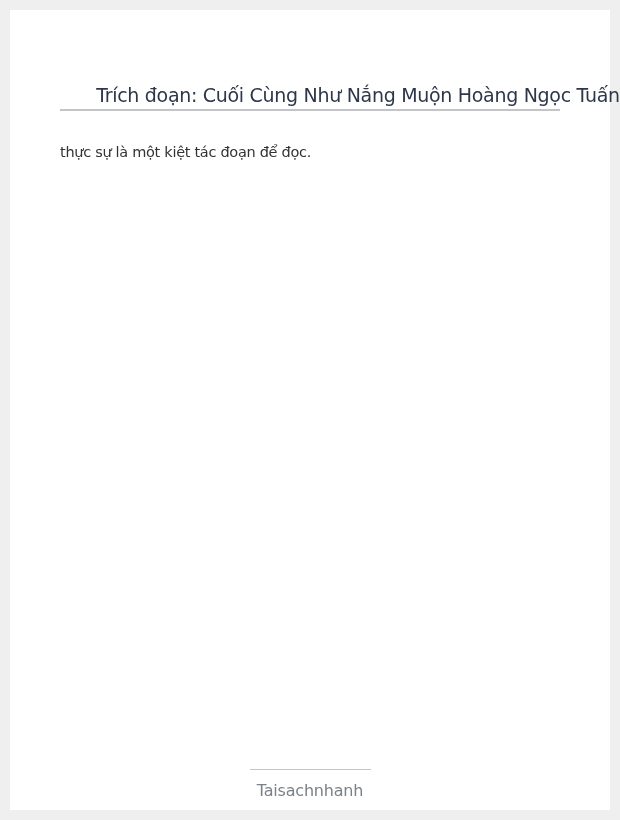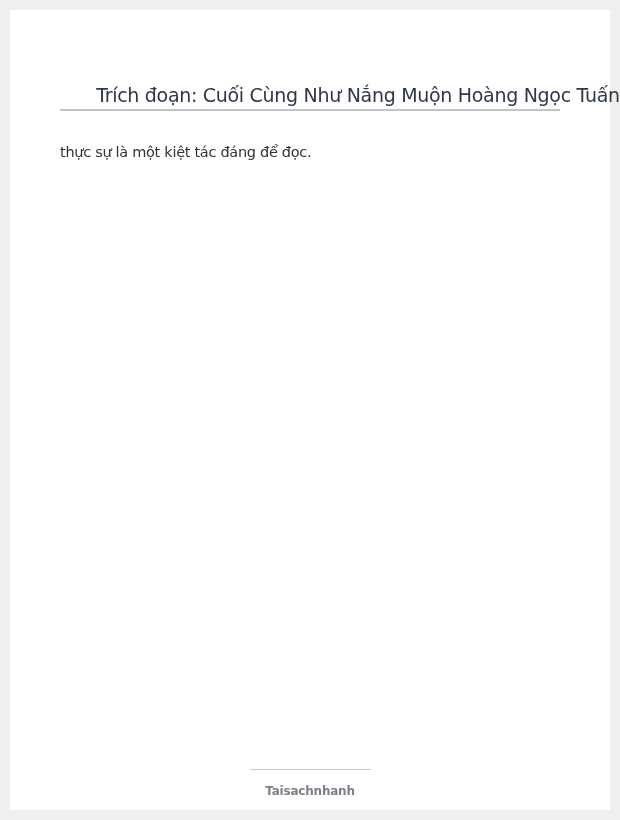--- a/index.html
+++ b/index.html
@@ -65,33 +65,32 @@
       height: 1px;
       background: #c6c6c6;
     }
     .footer-text {
       position: absolute;
       left: 0;
       top: 770px;
       width: 600px;
       text-align: center;
       font-family: "DejaVu Sans", sans-serif;
-      font-size: 12px;
+      font-size: 16px;
       letter-spacing: -0.2px;
       color: #7b8187;
       line-height: 22px;
-      font-weight: bold;
     }
   </style>
 </head>
 <body>
 
 <div class="page">
   <div class="title">Trích đoạn: Cuối Cùng Như Nắng Muộn Hoàng Ngọc Tuấn</div>
   <div class="title-divider"></div>
 
   <div class="body-text">
-    <span class="line">thực sự là một kiệt tác đáng để đọc.</span>
+    <span class="line">thực sự là một kiệt tác đoạn để đọc.</span>
   </div>
 
   <div class="footer-divider"></div>
   <div class="footer-text">Taisachnhanh</div>
 </div>
 
 </body></html>

